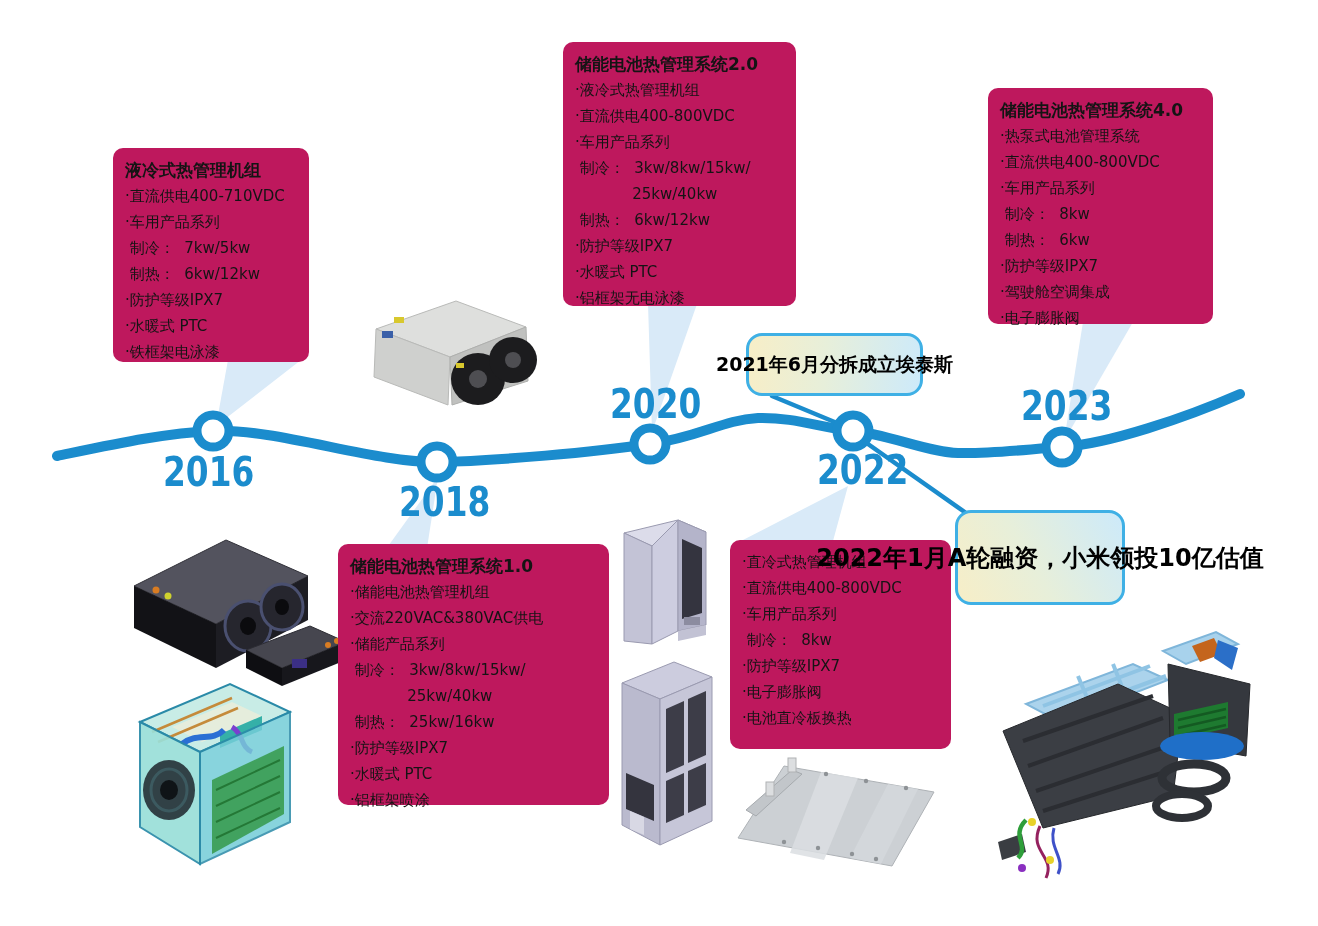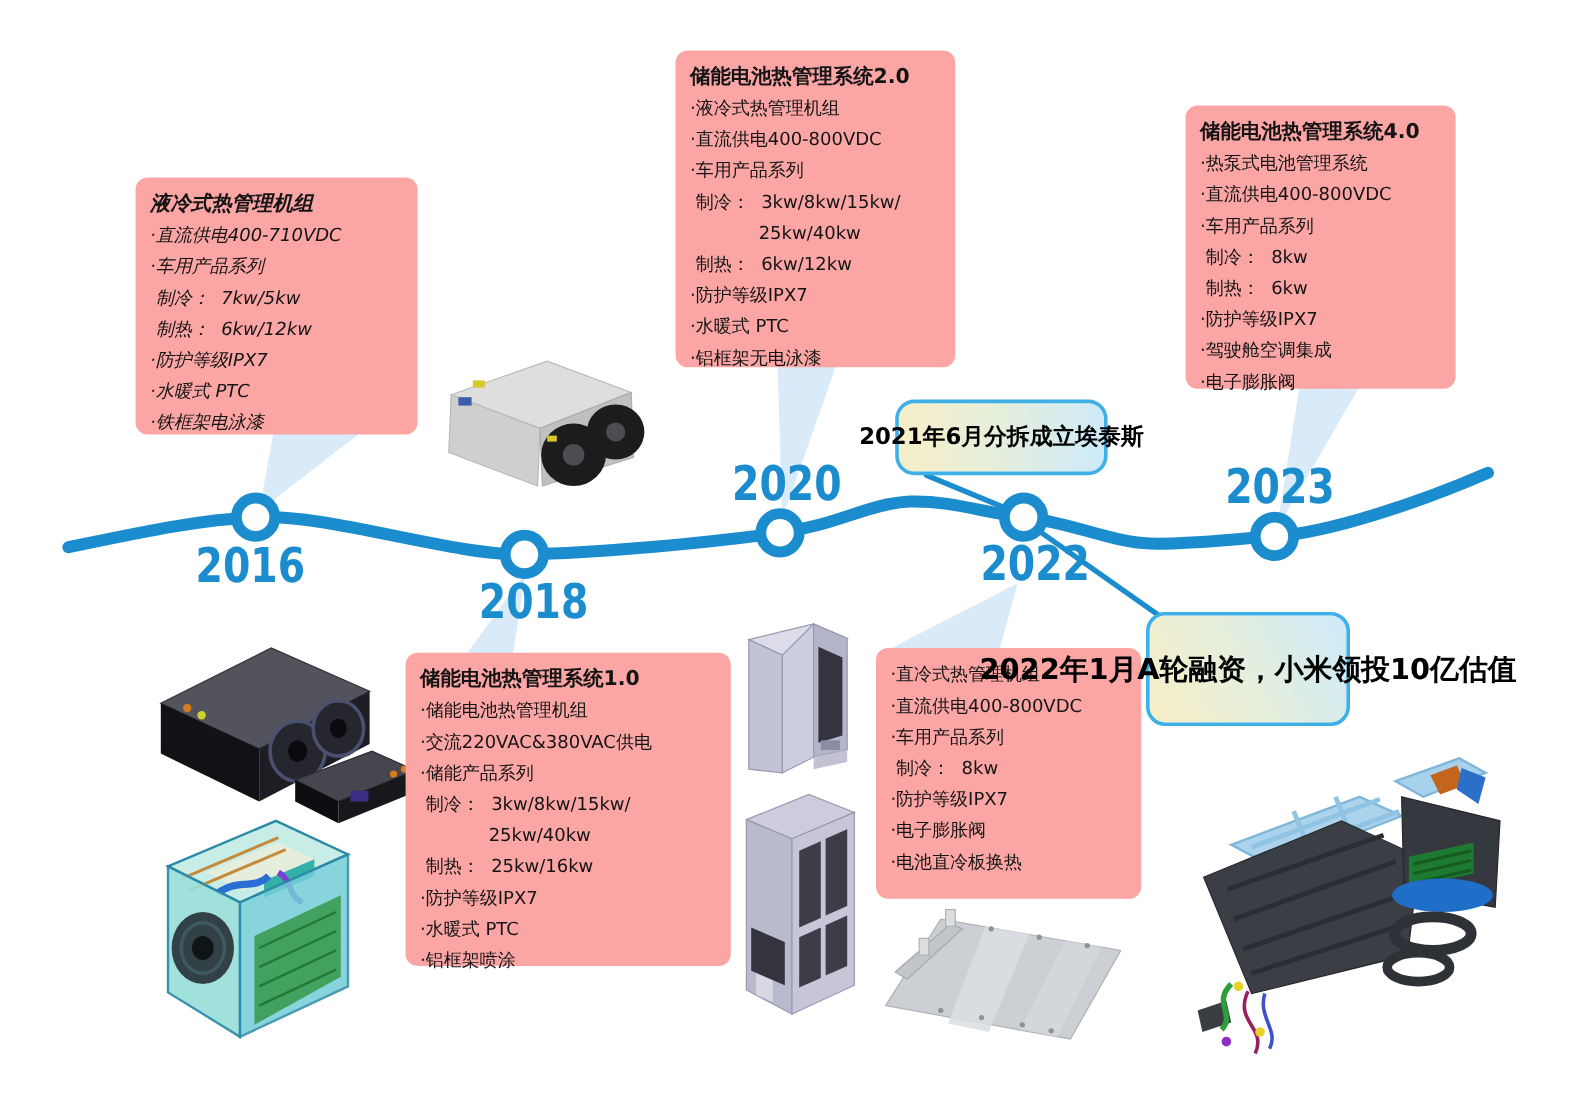--- a/index.html
+++ b/index.html
@@ -4,26 +4,26 @@
 <style>
   html,body{margin:0;padding:0;background:#ffffff;}
   .stage{
     position:relative;width:1318px;height:926px;background:#ffffff;overflow:hidden;
     font-family:"DejaVu Sans","Liberation Sans",sans-serif;color:#111;
   }
   .layer{position:absolute;left:0;top:0;width:1318px;height:926px;}
 
   
   .callout{
-    position:absolute;background:#fca5a5;border-radius:10px;
+    position:absolute;background:#be185d;border-radius:10px;
     padding:9px 12px 6px 12px;box-sizing:border-box;color:#141414;
   }
   .c-title{font-weight:bold;font-size:17px;line-height:26px;white-space:pre;}
   .c-line{font-size:15px;line-height:26px;white-space:pre;}
-  .box-2016{left:113px;top:148px;width:235px;height:214px;font-style:italic;}
+  .box-2016{left:113px;top:148px;width:196px;height:214px;}
   .box-2020{left:563px;top:42px;width:233px;height:264px;}
   .box-2023{left:988px;top:88px;width:225px;height:236px;}
   .box-2018{left:338px;top:544px;width:271px;height:261px;}
   .box-2022{left:730px;top:540px;width:221px;height:209px;}
 
   
   .event{
     position:absolute;border:3px solid #3fb0e5;border-radius:16px;box-sizing:border-box;
     display:flex;justify-content:center;align-items:center;
     font-weight:bold;color:#000;text-align:center;

